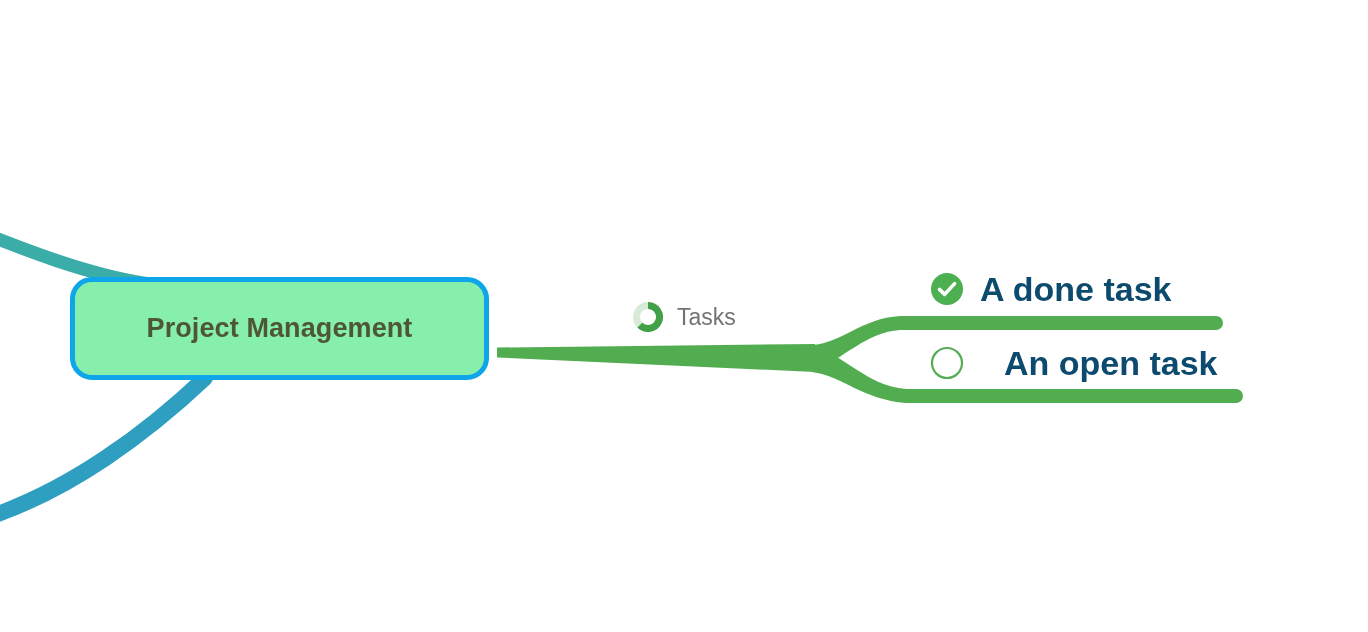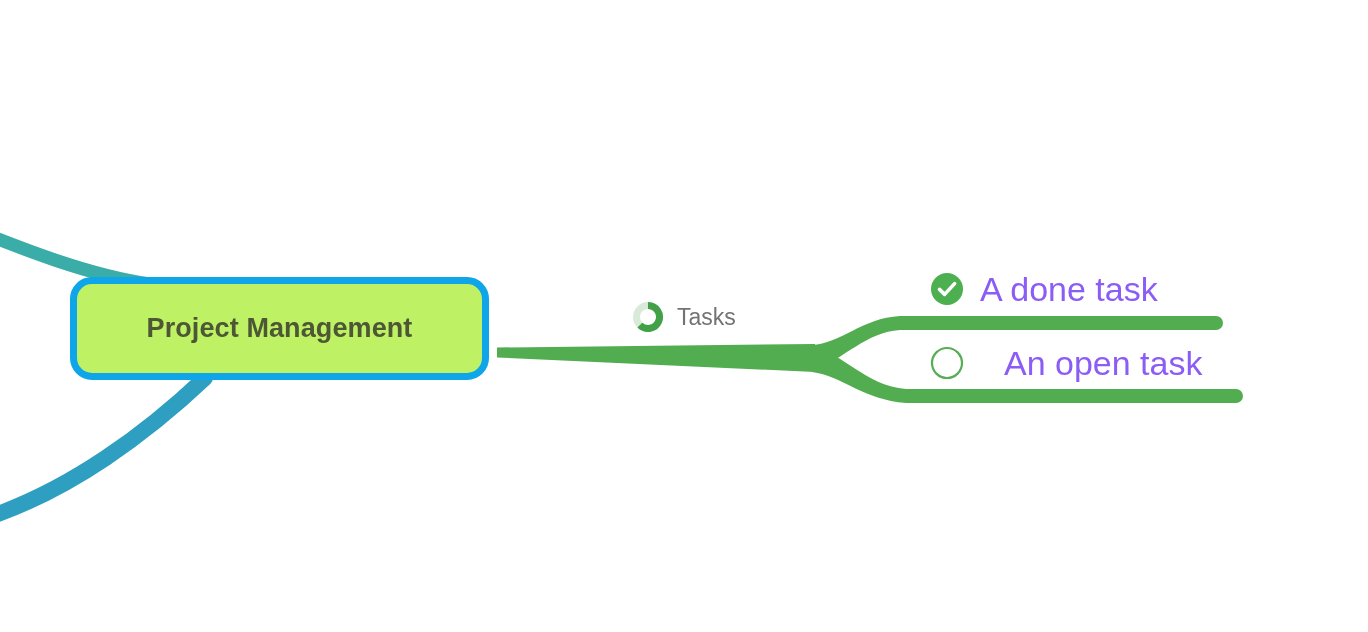--- a/index.html
+++ b/index.html
@@ -30,22 +30,22 @@
   }
 
   
   .central-node {
     position: absolute;
     left: 70px;
     top: 277px;
     width: 419px;
     height: 103px;
     box-sizing: border-box;
-    background: #bef264;
-    border: 7px solid #0ea5e9;
+    background: #86efac;
+    border: 5px solid #0ea5e9;
     border-radius: 22px;
     display: flex;
     align-items: center;
     justify-content: center;
     z-index: 5;
   }
   .central-node-label {
     font-size: 27px;
     font-weight: bold;
     color: #4d5635;
@@ -83,22 +83,22 @@
     display: flex;
     align-items: center;
     gap: 16px;
     z-index: 6;
   }
   .task-row.done { left: 930px; top: 272px; }
   .task-row.open { left: 930px; top: 346px; gap: 40px; }
 
   .task-text {
     font-size: 34px;
-    font-weight: 400;
-    color: #8b5cf6;
+    font-weight: 700;
+    color: #0c4a6e;
     white-space: nowrap;
     line-height: 1;
   }
   .task-icon {
     width: 34px;
     height: 34px;
     flex: 0 0 34px;
     display: block;
   }
 </style>

